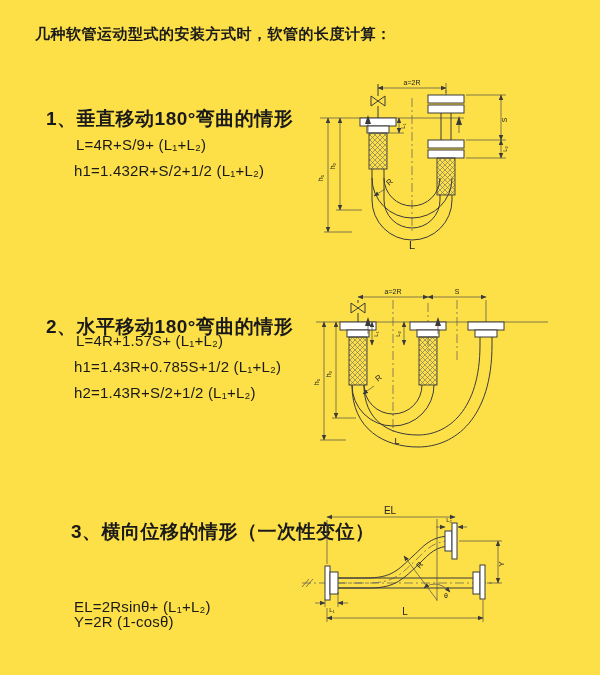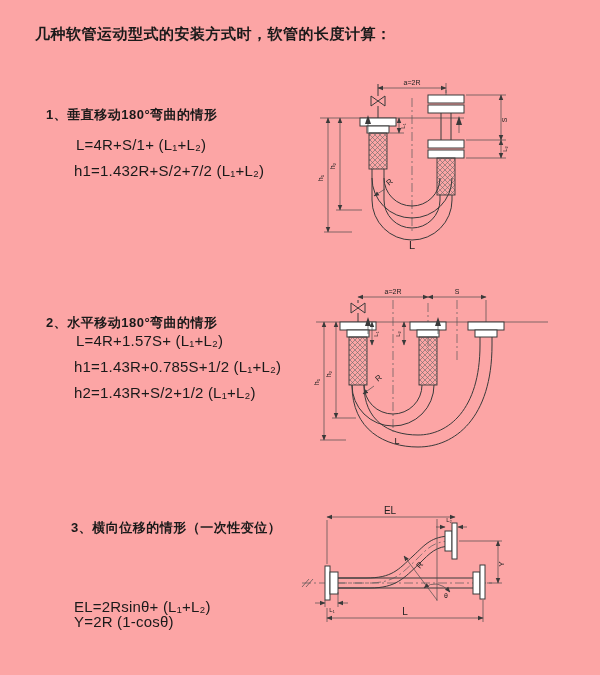--- a/index.html
+++ b/index.html
@@ -1,19 +1,19 @@
 <!DOCTYPE html>
 <html><head>
 <meta charset="utf-8">
 <style>
   html,body{margin:0;padding:0;}
   body{background:#e8e8e8;font-family:"Liberation Sans",sans-serif;}
-  #page{position:relative;width:600px;height:675px;background:#fca5a5;overflow:hidden;}
+  #page{position:relative;width:600px;height:675px;background:#fde047;overflow:hidden;}
   .title{position:absolute;left:35px;top:25px;font-size:15px;font-weight:bold;color:#1a1a1a;letter-spacing:0.5px;}
-  .sec-head{position:absolute;font-size:13px;font-weight:bold;color:#1a1a1a;letter-spacing:0.5px;text-align:center;}
+  .sec-head{position:absolute;font-size:19px;font-weight:bold;color:#1a1a1a;letter-spacing:0.5px;text-align:center;}
   .formula{position:absolute;font-size:15px;color:#1a1a1a;letter-spacing:0.2px;white-space:pre;}
   svg{position:absolute;overflow:visible;}
   svg text{font-family:"Liberation Sans",sans-serif;fill:#222;}
   .thin{stroke:#4a4a4a;stroke-width:0.7;fill:none;}
   .pipe{stroke:#3a3a3a;stroke-width:1;fill:none;}
   .dim{stroke:#4a4a4a;stroke-width:0.7;fill:none;}
   .dash{stroke:#5a5a5a;stroke-width:0.7;fill:none;stroke-dasharray:9 3 2 3;}
   .hatchbox{fill:url(#hatch);stroke:#3a3a3a;stroke-width:0.9;}
   .flange{fill:#ffffff;stroke:#3a3a3a;stroke-width:1;}
 </style>
@@ -29,22 +29,22 @@
       </marker>
       <pattern id="hatch" width="5" height="5" patternUnits="userSpaceOnUse">
         <path d="M0,0 l5,5 M0,5 l5,-5" stroke="#6a6a6a" stroke-width="0.6"></path>
       </pattern>
     </defs>
   </svg>
 
   <div class="title">几种软管运动型式的安装方式时，软管的长度计算：</div>
 
   <div class="sec-head" style="left:46px;top:106px;">1、垂直移动180°弯曲的情形</div>
-  <div class="formula" style="left:76px;top:136px;">L=4R+S/1+ (L₁+L₂)</div>
-  <div class="formula" style="left:74px;top:162px;">h1=1.432R+S/2+7/2 (L₁+L₂)</div>
+  <div class="formula" style="left:76px;top:136px;">L=4R+S/9+ (L₁+L₂)</div>
+  <div class="formula" style="left:74px;top:162px;">h1=1.432R+S/2+1/2 (L₁+L₂)</div>
 
   <div class="sec-head" style="left:46px;top:302px;margin-top:12px;">2、水平移动180°弯曲的情形</div>
   <div class="formula" style="left:76px;top:332px;">L=4R+1.57S+ (L₁+L₂)</div>
   <div class="formula" style="left:74px;top:358px;">h1=1.43R+0.785S+1/2 (L₁+L₂)</div>
   <div class="formula" style="left:74px;top:384px;">h2=1.43R+S/2+1/2 (L₁+L₂)</div>
 
   <div class="sec-head" style="left:46px;top:519px;margin-left:25px;">3、横向位移的情形（一次性变位）</div>
   <div class="formula" style="left:74px;top:573px;margin-top:40px;">Y=2R (1-cosθ)</div>
   <div class="formula" style="left:74px;top:598px;">EL=2Rsinθ+ (L₁+L₂)</div>
 

